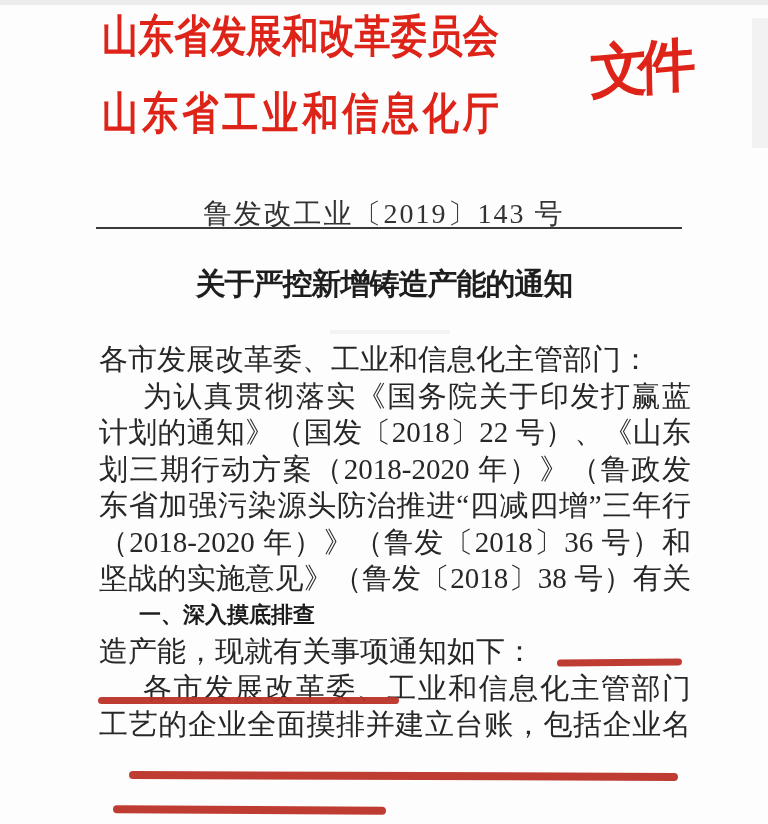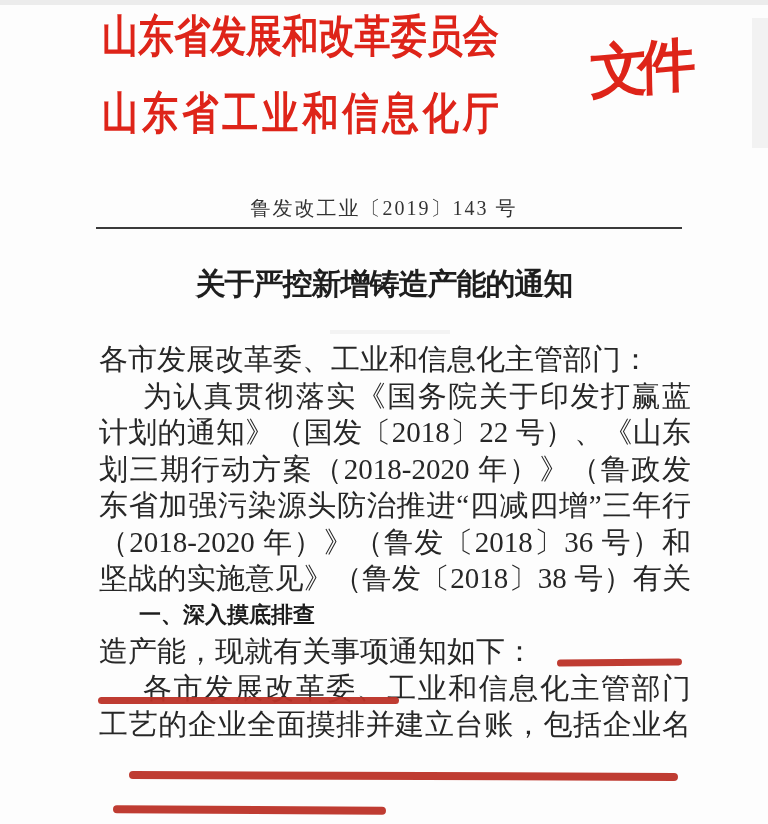--- a/index.html
+++ b/index.html
@@ -37,21 +37,21 @@
     position:absolute;left:590px;top:40px;
     font-size:58px;font-weight:700;line-height:1;
     letter-spacing:-10px;
     color:var(--red);
     transform:rotate(-5deg) skewX(-4deg);
     transform-origin:50% 50%;
     white-space:nowrap;
   }
   .doc-number{
     position:absolute;left:0;top:195px;width:768px;
-    text-align:center;font-size:20px;letter-spacing:2px;color:#333;
+    text-align:center;font-size:28px;letter-spacing:2px;color:#333;
   }
   .rule{
     position:absolute;left:96px;top:227px;width:586px;height:2px;
     background:var(--rule);
   }
   .title{
     position:absolute;left:0;top:264px;width:768px;
     text-align:center;
     font-family:"Liberation Sans","DejaVu Sans",sans-serif;
     font-size:30px;font-weight:700;letter-spacing:-1px;color:#1e1e1e;

